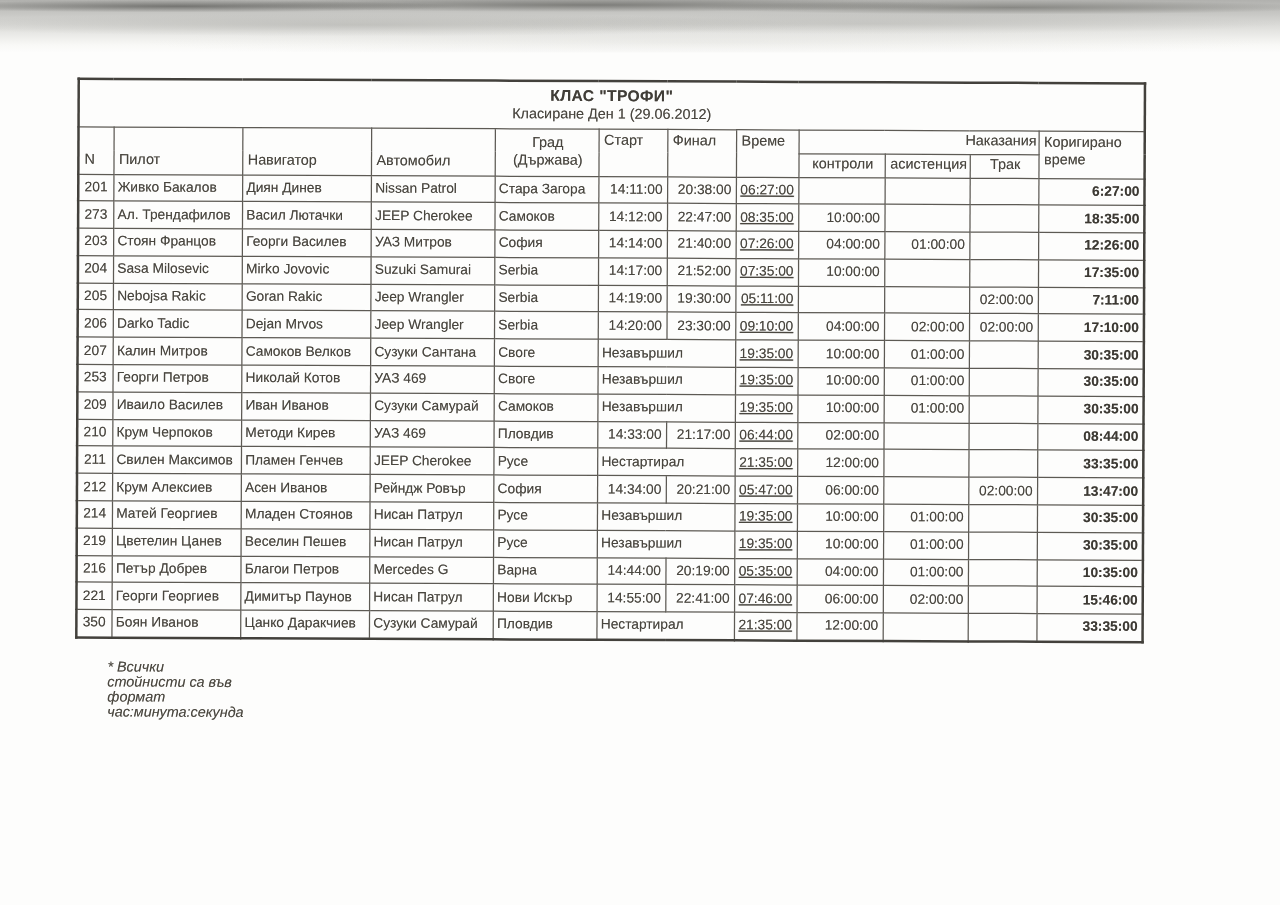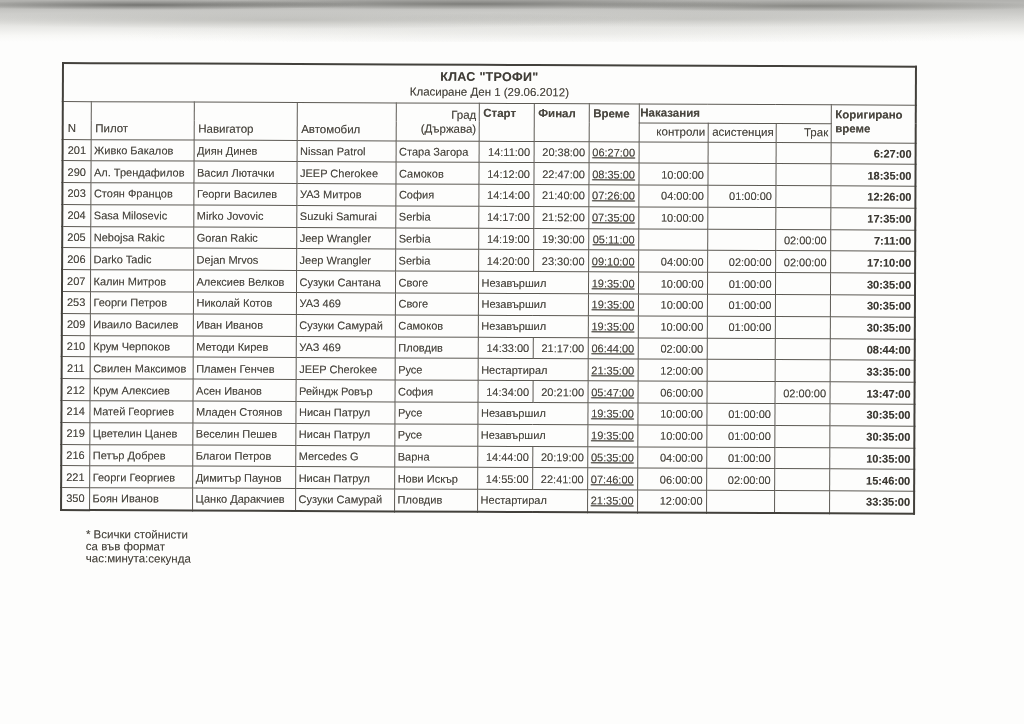--- a/index.html
+++ b/index.html
@@ -43,35 +43,36 @@
     text-shadow: 0 0 0.5px rgba(73,70,63,.55);
   }
   .title-cell { text-align: center; padding: 3px 0 4px; height: 38px; }
   .doc-title   { font-weight: bold; font-size: 12.5px; color: #403d37; letter-spacing: .3px; }
   .doc-subtitle{ font-size: 11.5px; margin-top: 2px; }
   tr.head1 { height: 19px; }
   tr.head2 { height: 19px; }
   .h { font-size: 11.5px; font-weight: normal; line-height: 1.25; }
   .h-bottom { vertical-align: bottom; text-align: left; padding: 1px 2px 3px 4px; }
   .h-top    { vertical-align: top;    text-align: left; padding: 2px 2px 1px 4px; }
-  .h-mid    { vertical-align: middle; text-align: right; padding: 0 2px 0 4px; }
-  .h-center { vertical-align: middle; text-align: left; }
-  .h-bold   { font-weight: bold; color: #3e3b35; }
+  .h-mid    { vertical-align: middle; text-align: center; padding: 0 2px 0 4px; }
+  .h-center { vertical-align: middle; text-align: right; }
+  .h-bold   { font-weight: normal; color: #3e3b35; }
   .bl { border-left: 2px solid #47443f; }
   tbody td.c { height: 21.8px; font-size: 11px; padding: 0 3px; vertical-align: middle; }
   td.t { text-align: left;  padding-left: 4px; }
   td.n { text-align: center; padding-right: 2.5px; }
   td.v { text-align: right; padding-right: 4px; }
   td.vt { vertical-align: bottom; padding-bottom: 3px; text-decoration: underline; }
   td.corrected { font-weight: bold; color: #3c3933; font-size: 11.5px; }
   .footnote {
     position: absolute; top: 528px; left: 88px;
     font-size: 11.5px; color: #4a473f;
     text-shadow: 0 0 0.5px rgba(73,70,63,.5);
     white-space: pre-wrap;
+    font-style: italic;
   }
 </style>
 </head>
 <body>
 
 <div class="scan-band"></div>
 
 <div class="sheet">
 
   <table class="results">
@@ -129,21 +130,21 @@
           <td class="c t">Стара Загора</td>
           <td class="c v bl">14:11:00</td>
           <td class="c v">20:38:00</td>
           <td class="c v vt">06:27:00</td>
           <td class="c v bl"></td>
           <td class="c v"></td>
           <td class="c v"></td>
           <td class="c v bl corrected">6:27:00</td>
         </tr>
         <tr>
-          <td class="c n">290</td>
+          <td class="c n">273</td>
           <td class="c t">Ал. Трендафилов</td>
           <td class="c t">Васил Лютачки</td>
           <td class="c t">JEEP Cherokee</td>
           <td class="c t">Самоков</td>
           <td class="c v bl">14:12:00</td>
           <td class="c v">22:47:00</td>
           <td class="c v vt">08:35:00</td>
           <td class="c v bl">10:00:00</td>
           <td class="c v"></td>
           <td class="c v"></td>
@@ -201,21 +202,21 @@
           <td class="c v">23:30:00</td>
           <td class="c v vt">09:10:00</td>
           <td class="c v bl">04:00:00</td>
           <td class="c v">02:00:00</td>
           <td class="c v">02:00:00</td>
           <td class="c v bl corrected">17:10:00</td>
         </tr>
         <tr>
           <td class="c n">207</td>
           <td class="c t">Калин Митров</td>
-          <td class="c t">Алексиев Велков</td>
+          <td class="c t">Самоков Велков</td>
           <td class="c t">Сузуки Сантана</td>
           <td class="c t">Своге</td>
           <td class="c t bl" colspan="2">Незавършил</td>
           <td class="c v vt">19:35:00</td>
           <td class="c v bl">10:00:00</td>
           <td class="c v">01:00:00</td>
           <td class="c v"></td>
           <td class="c v bl corrected">30:35:00</td>
         </tr>
         <tr>

